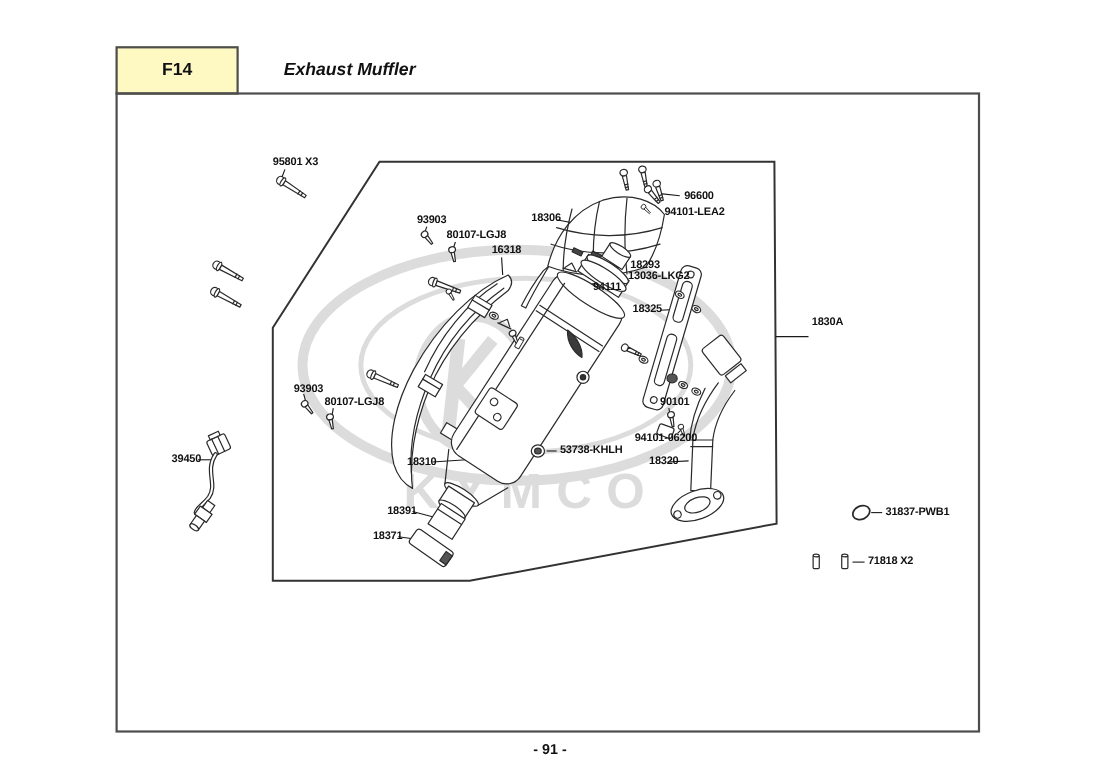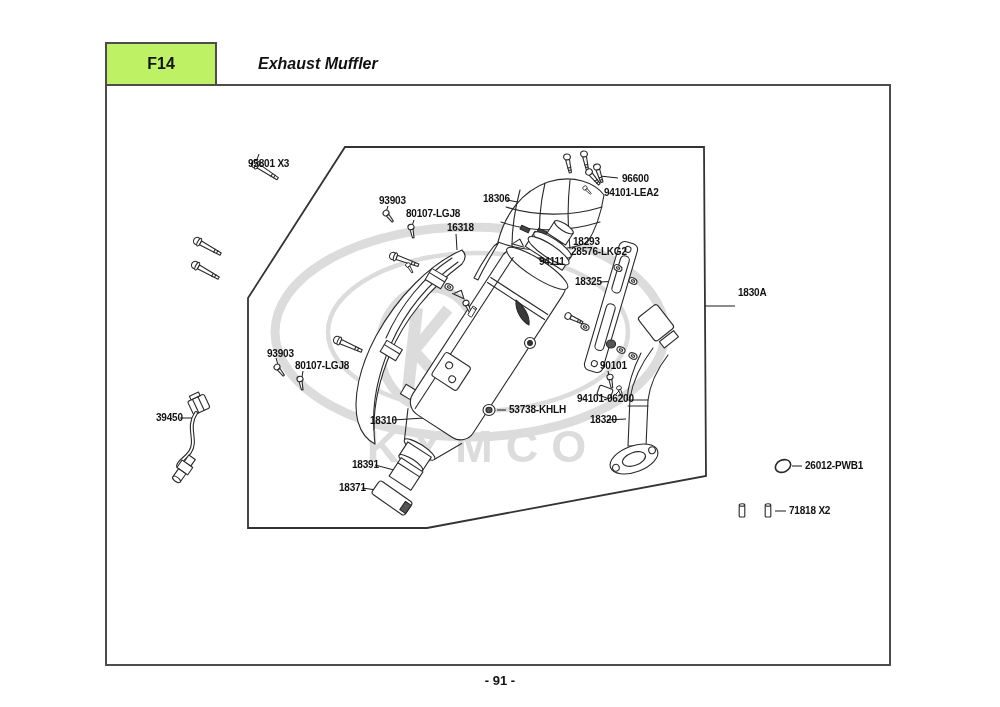--- a/index.html
+++ b/index.html
@@ -4,21 +4,21 @@
 <style>
   html,body { margin:0; padding:0; }
   body {
     width:1000px; height:707px; position:relative; overflow:hidden;
     background:#ffffff; font-family:"Liberation Sans", sans-serif; color:#111;
   }
   .page-border { position:absolute; left:105px; top:84px; width:786px; height:582px;
     border:2px solid #4d4d4d; box-sizing:border-box; background:transparent; }
   .code-box { position:absolute; left:105px; top:42px; width:112px; height:44px;
     border:2px solid #4d4d4d; box-sizing:border-box; display:flex; align-items:center;
-    justify-content:center; font-weight:bold; font-size:16px; background:#bef264; }
+    justify-content:center; font-weight:bold; font-size:16px; background:#fef9c3; }
   .doc-title { position:absolute; left:258px; top:55px; font-weight:bold; font-size:16px;font-style:italic; }
   .page-num { position:absolute; left:0; top:673px; width:1000px; text-align:center;
     font-weight:bold; font-size:13px; }
   svg.diagram { position:absolute; left:0; top:0; }
   .plabel { position:absolute; font-size:10px; font-weight:bold; line-height:1;
     white-space:nowrap; letter-spacing:-0.2px; color:#111; }
 </style>
 </head>
 <body>
 
@@ -262,36 +262,36 @@
       <use href="#screwS" transform="translate(610,377) rotate(80)"></use>
       <use href="#screwS" transform="translate(619,388) rotate(70) scale(0.8)"></use>
     </g>
 
     <ellipse cx="0" cy="0" rx="8" ry="6" transform="translate(783,466) rotate(-25)" fill="none" stroke-width="1.6"></ellipse>
     <use href="#nutS" transform="translate(742,511)"></use>
     <use href="#nutS" transform="translate(768,511)"></use>
   </g>
 </svg>
 
-<div class="plabel" style="left:248px;top:159px">95801 X3</div>
+<div class="plabel" style="left:248px;top:143px">95801 X3</div>
 <div class="plabel" style="left:379px;top:196px">93903</div>
 <div class="plabel" style="left:406px;top:209px">80107-LGJ8</div>
 <div class="plabel" style="left:447px;top:223px">16318</div>
 <div class="plabel" style="left:483px;top:194px">18306</div>
 <div class="plabel" style="left:622px;top:174px">96600</div>
 <div class="plabel" style="left:604px;top:188px">94101-LEA2</div>
 <div class="plabel" style="left:573px;top:237px">18293</div>
-<div class="plabel" style="left:571px;top:247px">28576-LKG2</div>
+<div class="plabel" style="left:571px;top:247px">13036-LKG2</div>
 <div class="plabel" style="left:539px;top:257px">94111</div>
 <div class="plabel" style="left:575px;top:277px">18325</div>
 <div class="plabel" style="left:738px;top:288px">1830A</div>
 <div class="plabel" style="left:600px;top:361px">90101</div>
 <div class="plabel" style="left:577px;top:394px">94101-06200</div>
 <div class="plabel" style="left:590px;top:415px">18320</div>
 <div class="plabel" style="left:267px;top:349px">93903</div>
 <div class="plabel" style="left:295px;top:361px">80107-LGJ8</div>
 <div class="plabel" style="left:156px;top:413px">39450</div>
 <div class="plabel" style="left:370px;top:416px">18310</div>
 <div class="plabel" style="left:509px;top:405px">53738-KHLH</div>
 <div class="plabel" style="left:352px;top:460px">18391</div>
 <div class="plabel" style="left:339px;top:483px">18371</div>
-<div class="plabel" style="left:805px;top:461px">26012-PWB1</div>
+<div class="plabel" style="left:805px;top:461px">31837-PWB1</div>
 <div class="plabel" style="left:789px;top:506px">71818 X2</div>
 
 </body></html>

